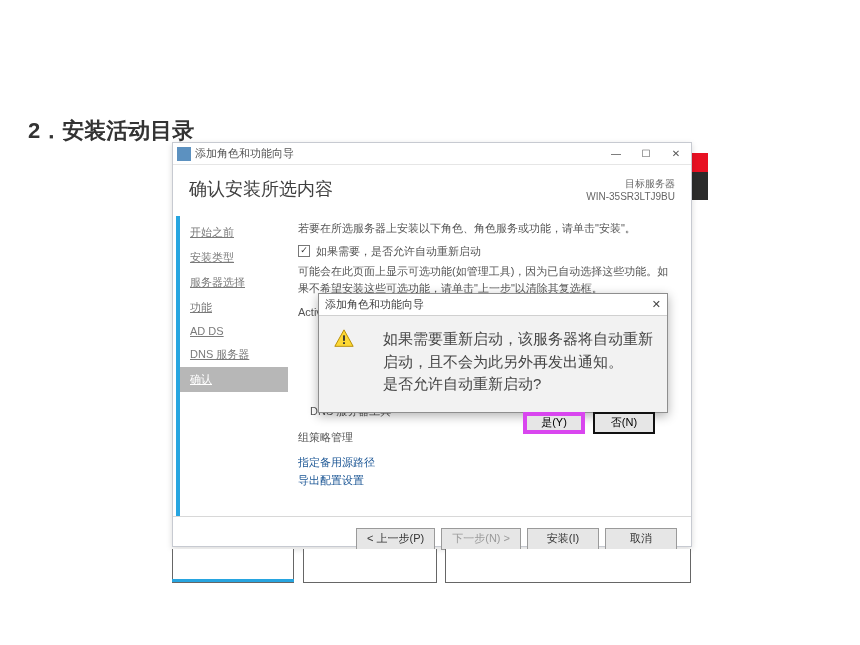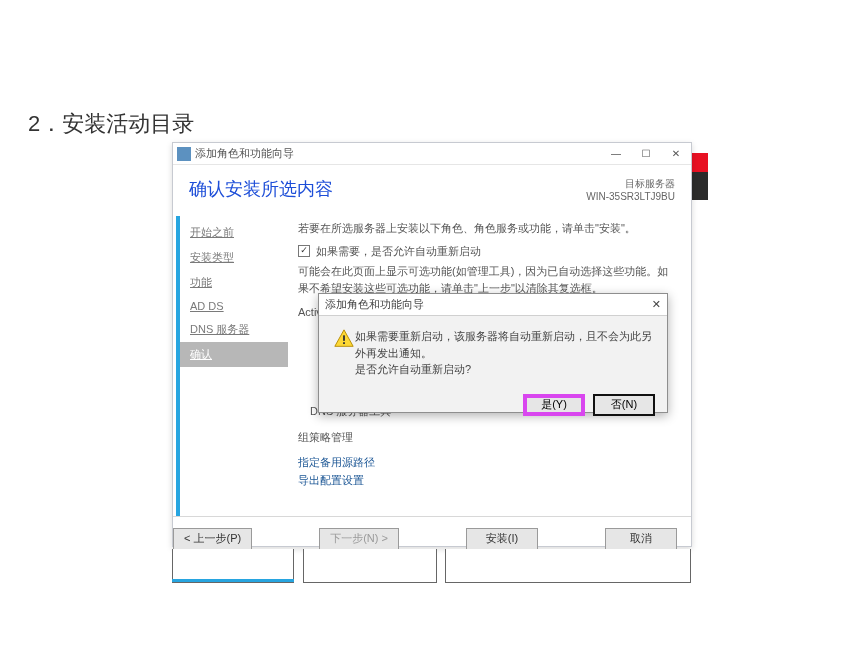--- a/index.html
+++ b/index.html
@@ -8,23 +8,23 @@
     height: 645px;
     background: #fff;
     font-family: "Microsoft YaHei", "SimSun", sans-serif;
     font-size: 12px;
     position: relative;
     overflow: hidden;
   }
   .doc-heading {
     position: absolute;
     left: 28px;
-    top: 109px;
+    top: 116px;
     font-size: 22px;
-    font-weight: 400;
+    font-weight: 700;
     color: #333;
   }
   
   .wizard-window {
     position: absolute;
     left: 172px;
     top: 142px;
     width: 520px;
     height: 405px;
     background: #fff;
@@ -77,21 +77,21 @@
     color: #555;
     font-size: 10px;
   }
   .wizard-header {
     padding: 12px 16px 14px 16px;
     display: flex;
     align-items: flex-start;
     justify-content: space-between;
   }
   .wizard-title {
-    color: #1d4ed8;
+    color: #404040;
     font-size: 18px;
     font-weight: 400;
   }
   .server-tag {
     text-align: right;
     font-size: 10px;
     color: #666;
   }
   .wizard-body {
     display: flex;
@@ -143,21 +143,21 @@
   .warn-text { margin-bottom: 8px; }
   .feature-line { margin: 6px 0 0 0; font-size: 11px; }
   .indent-1 { margin-left: 12px; }
   .links { margin-top: 8px; }
   .link-text { color: #1a5594; display: block; font-size: 11px; margin-bottom: 2px; }
   .wizard-footer {
     height: 44px;
     border-top: 1px solid #d8d8d8;
     display: flex;
     align-items: center;
-    justify-content: space-between;
+    justify-content: flex-end;
     gap: 6px;
     padding-right: 14px;
   }
   .footer-btn {
     height: 22px;
     min-width: 72px;
     border: 1px solid #9a9a9a;
     background: #e6e6e6;
     font-size: 11px;
     color: #333;
@@ -185,22 +185,22 @@
     display: flex;
     align-items: center;
     justify-content: space-between;
     padding: 0 6px;
     font-size: 11px;
     color: #444;
   }
   .modal-body {
     padding: 12px 14px 10px 14px;
     display: flex;
-    gap: 0;
-    font-size: 11px;
+    gap: 28px;
+    font-size: 15px;
     color: #444;
     line-height: 1.5;
   }
   .warn-icon {
     width: 22px;
     height: 22px;
     flex-shrink: 0;
   }
   .modal-footer {
     display: flex;
@@ -280,20 +280,21 @@
     <div class="server-tag">
       <div>目标服务器</div>
       <div>WIN-35SR3LTJ9BU</div>
     </div>
   </div>
 
   <div class="wizard-body">
     <div class="sidebar">
       <div class="sidebar-item">开始之前</div>
       <div class="sidebar-item">安装类型</div>
+      <div class="sidebar-item">服务器选择</div>
       <div class="sidebar-item">功能</div>
       <div class="sidebar-item">AD DS</div>
       <div class="sidebar-item">DNS 服务器</div>
       <div class="sidebar-item active">确认</div>
     </div>
 
     <div class="content-area">
       <div class="instr">若要在所选服务器上安装以下角色、角色服务或功能，请单击"安装"。</div>
       <div class="check-row">
         <span class="checkbox">✓</span>

